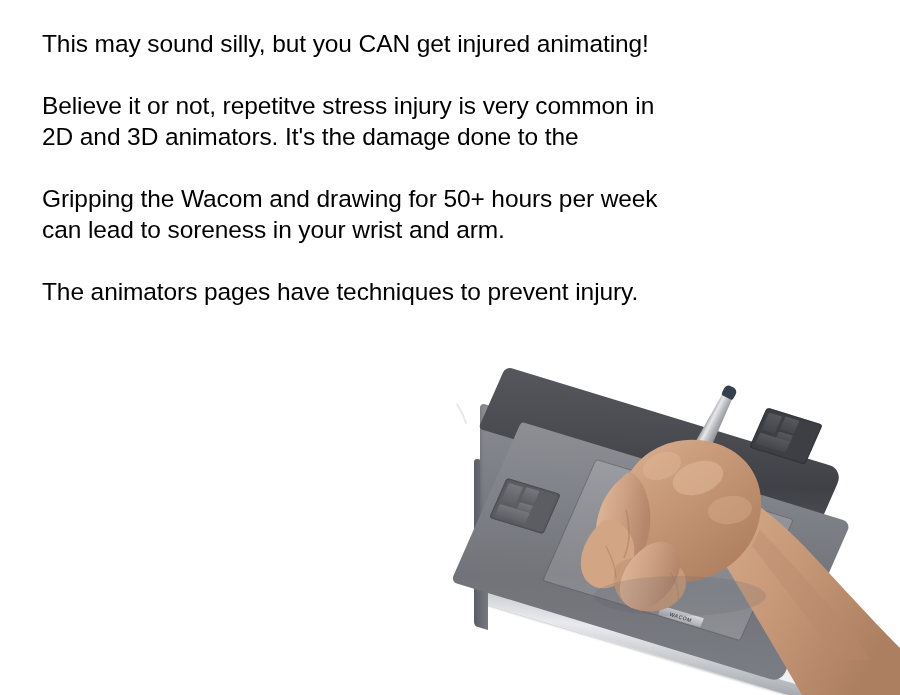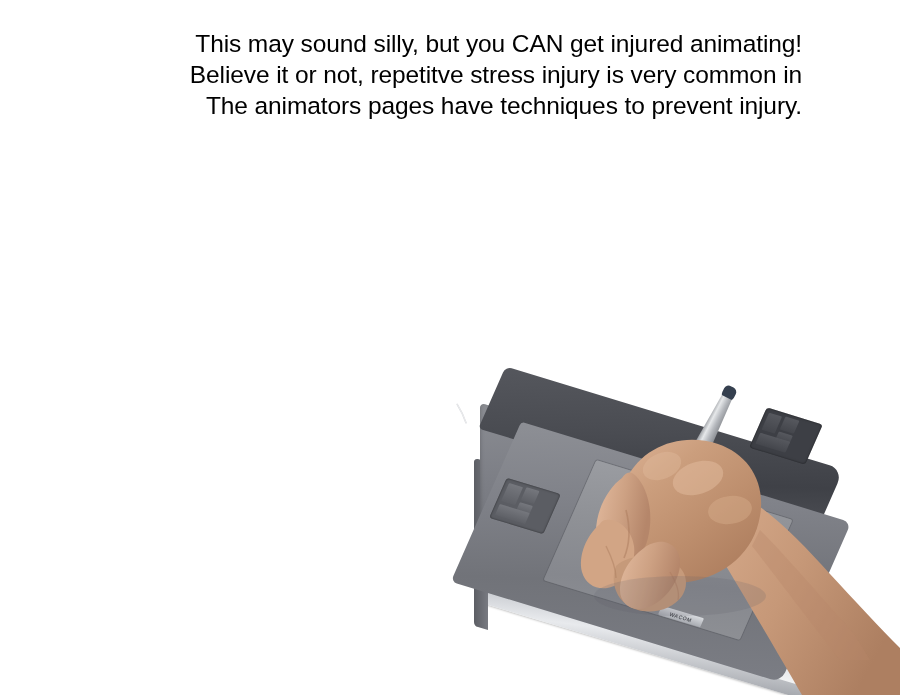--- a/index.html
+++ b/index.html
@@ -22,30 +22,29 @@
     inset: 0;
     background: #ffffff;
   }
 
   
   .body-text {
     position: absolute;
     left: 42px;
     top: 28px;
     width: 760px;
-    text-align: right;
   }
   .para {
     font-size: 24.5px;
     line-height: 31px;
     color: #000000;
     margin: 0;
     letter-spacing: -0.1px;
   }
-  .para + .para { }
+  .para + .para { margin-top: 31px; }
   .para .ln { display: block; white-space: pre; }
 
   
   .photo {
     position: absolute;
     left: 430px;
     top: 360px;
     width: 470px;
     height: 335px;
     overflow: hidden;
@@ -232,22 +231,27 @@
 <div class="slide">
 
   <div class="body-text">
 
     <p class="para">
       <span class="ln">This may sound silly, but you CAN get injured animating!</span>
     </p>
 
     <p class="para">
       <span class="ln">Believe it or not, repetitve stress injury is very common in</span>
+      <span class="ln">2D and 3D animators. It's the damage done to the</span>
     </p>
 
+    <p class="para">
+      <span class="ln">Gripping the Wacom and drawing for 50+ hours per week</span>
+      <span class="ln">can lead to soreness in your wrist and arm.</span>
+    </p>
 
     <p class="para">
       <span class="ln">The animators pages have techniques to prevent injury.</span>
     </p>
 
   </div>
 
   <div class="photo">
     <div class="photo-stage">
 

